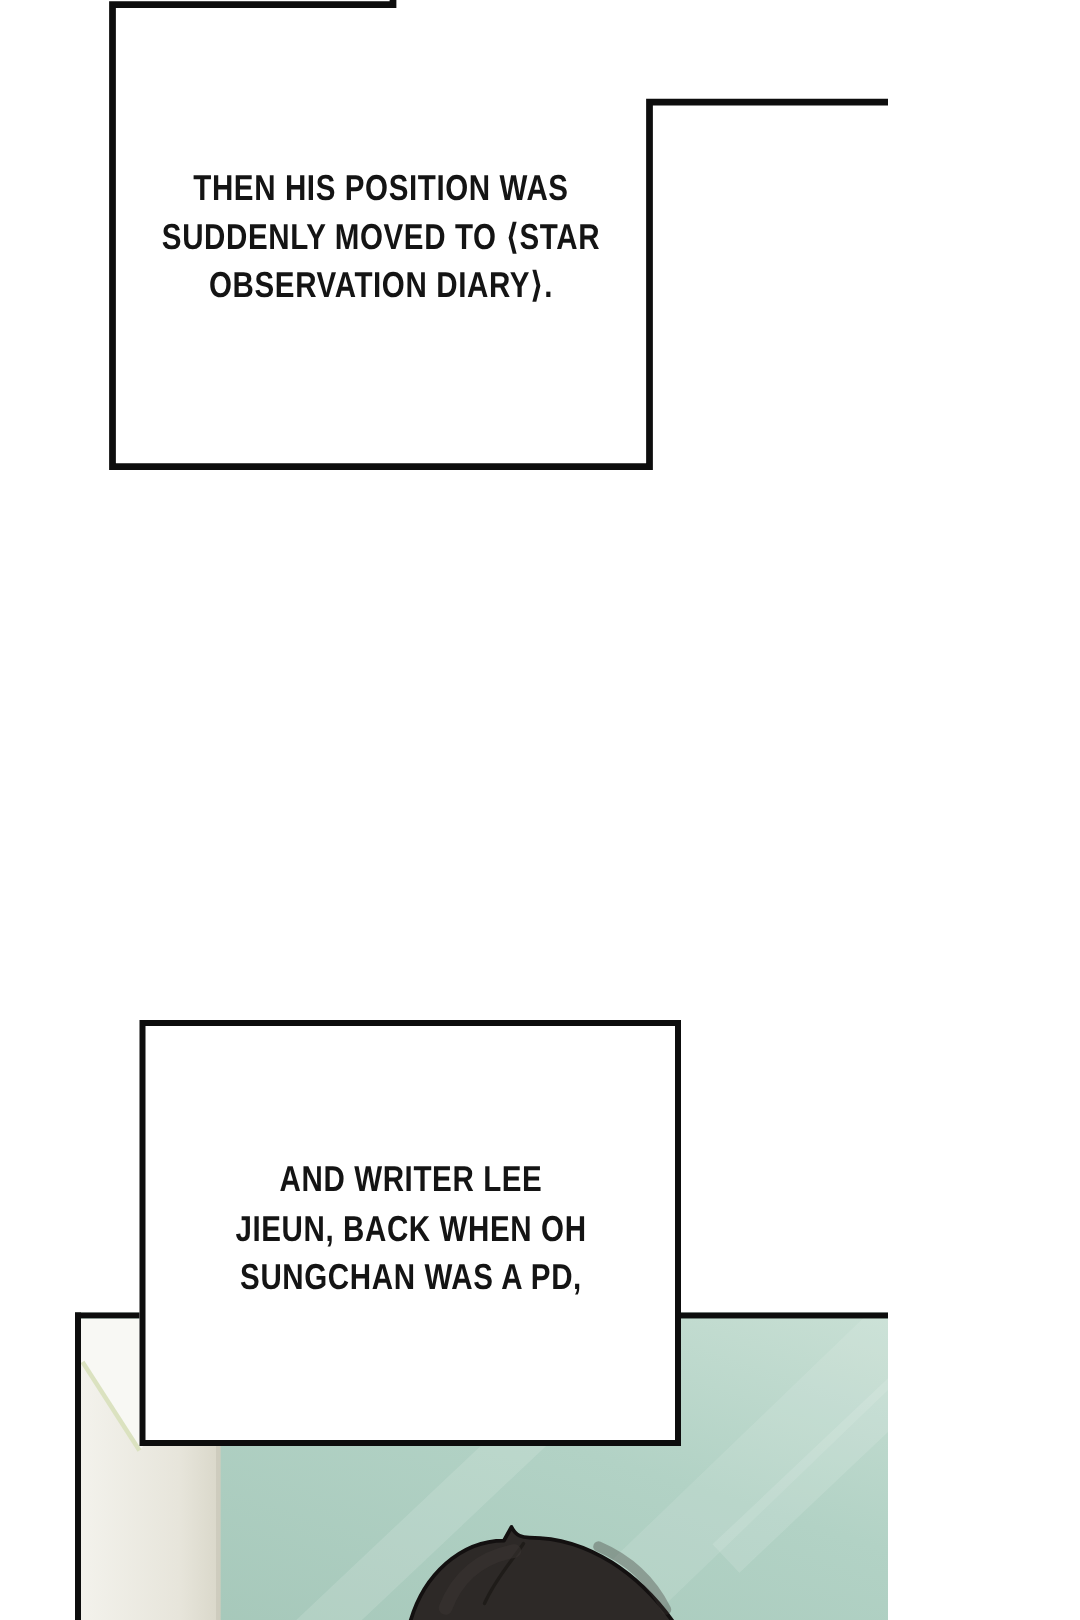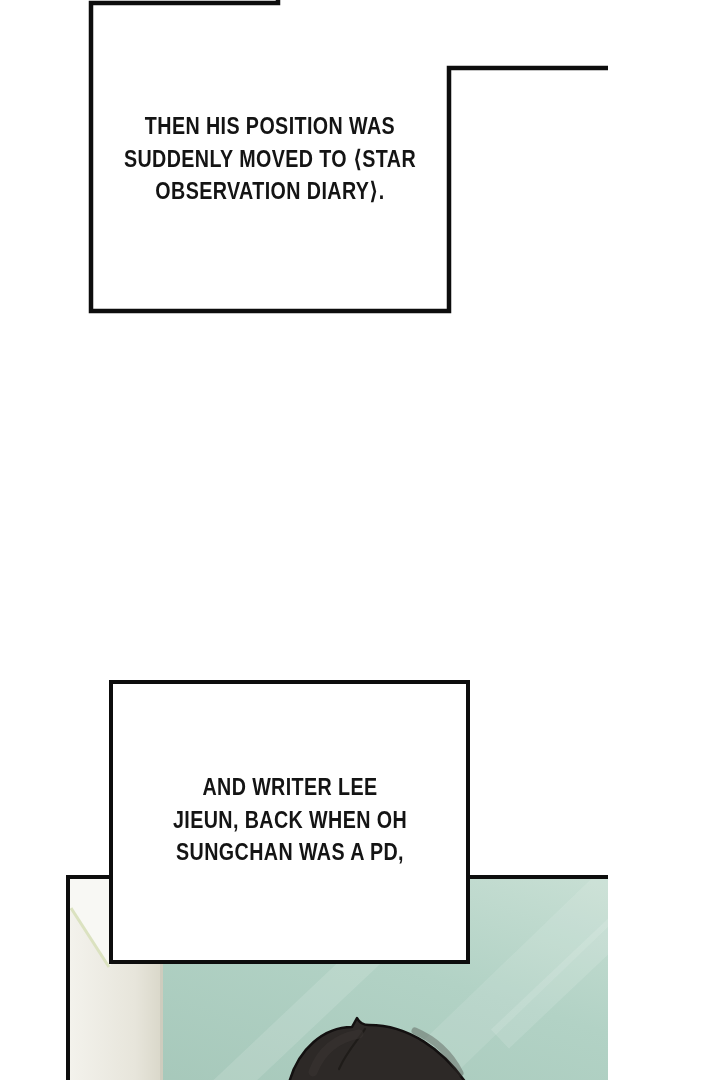--- a/index.html
+++ b/index.html
@@ -7,21 +7,20 @@
     padding: 0;
     background: #ffffff;
   }
   .page {
     position: relative;
     width: 592px;
     height: 1080px;
     background: #ffffff;
     overflow: hidden;
     font-family: "Liberation Sans", "DejaVu Sans", sans-serif;
-    margin-left: 16px;
   }
   .cap1-svg {
     position: absolute;
     left: 0;
     top: 0;
   }
   .cap-text {
     position: absolute;
     color: #141414;
     font-weight: bold;

